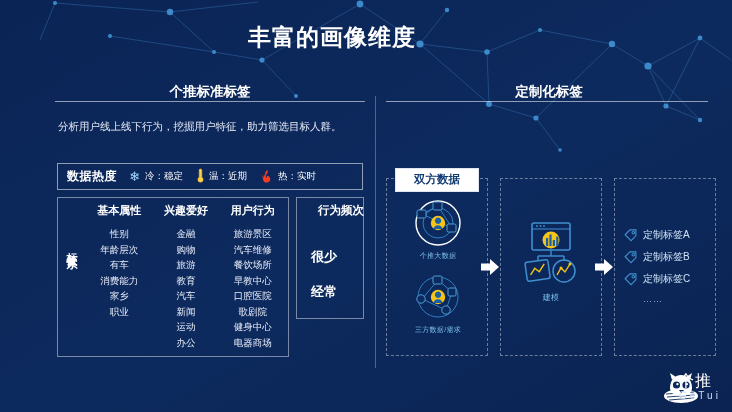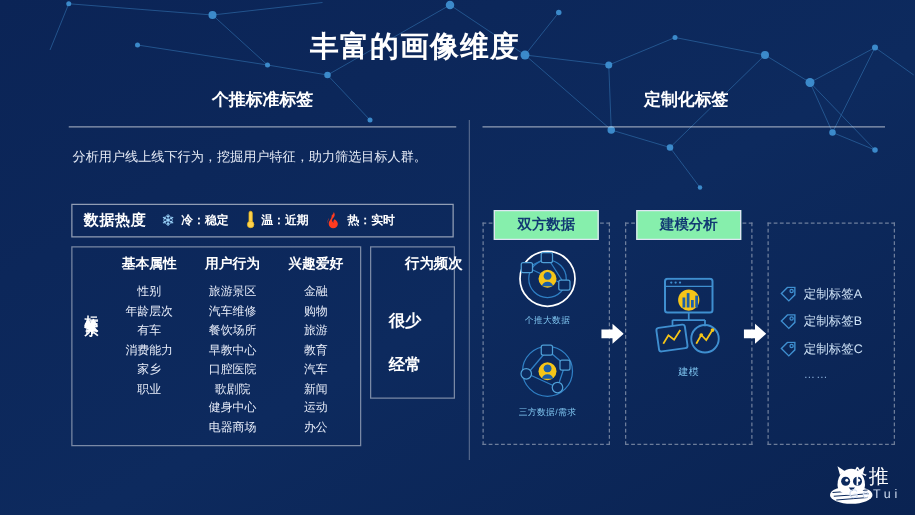--- a/index.html
+++ b/index.html
@@ -21,21 +21,21 @@
   }
 
   
   .v-divider{
     position:absolute;left:375px;top:96px;width:1px;height:272px;
     background:rgba(255,255,255,0.28);
   }
 
   
   .col-head{
-    position:absolute;font-size:13.5px;font-weight:bold;text-align:center;color:#ffffff;
+    position:absolute;font-size:13.5px;font-weight:bold;text-align:center;color:#ffffff;margin-top:12px;
   }
   .head-left{left:50px;top:71px;width:320px;}
   .head-right{left:386px;top:71px;width:326px;}
   .hr-line{position:absolute;height:1px;background:rgba(255,255,255,0.55);}
   .hr-left{left:55px;top:101px;width:310px;}
   .hr-right{left:386px;top:101px;width:322px;}
 
   .desc{
     position:absolute;font-size:10.5px;line-height:17px;color:#e7ecf7;
   }
@@ -47,21 +47,21 @@
     position:absolute;left:57px;top:163px;width:306px;height:27px;
     border:1px solid rgba(255,255,255,0.55);
     display:flex;align-items:center;box-sizing:border-box;
   }
   .heat-title{
     font-size:12px;font-weight:bold;color:#fff;padding-left:9px;padding-right:12px;
     letter-spacing:0.5px;
   }
   .heat-item{display:flex;align-items:center;margin-right:14px;}
   .heat-item .glyph{font-size:13px;line-height:1;margin-right:5px;display:inline-block;}
-  .heat-item .txt{font-size:9.5px;font-weight:bold;color:#ffffff;white-space:nowrap;}
+  .heat-item .txt{font-size:9.5px;font-weight:normal;color:#ffffff;white-space:nowrap;}
   .g-cold{color:#9fd8ff;}
 
   
   .tag-box{
     position:absolute;left:57px;top:197px;width:232px;height:160px;
     border:1px solid rgba(255,255,255,0.45);box-sizing:border-box;
   }
   .tag-vert{
     position:absolute;left:61px;top:243px;width:18px;
     font-size:11px;font-weight:bold;line-height:15px;color:#ffffff;text-align:center;
@@ -70,38 +70,38 @@
   .cols{position:absolute;left:86px;top:203px;width:200px;display:flex;}
   .col{flex:1;text-align:center;}
   .col-title{font-size:11px;font-weight:bold;color:#ffffff;margin-bottom:8px;}
   .col-item{font-size:9.5px;line-height:15.5px;color:#e9eefa;}
 
   .freq-box{
     position:absolute;left:296px;top:197px;width:68px;height:122px;
     border:1px solid rgba(255,255,255,0.45);box-sizing:border-box;
   }
   .freq-title{
-    position:absolute;left:296px;top:203px;width:68px;text-align:left;
-    font-size:11.5px;font-weight:bold;color:#ffffff;padding-left:28px;
+    position:absolute;left:296px;top:203px;width:68px;text-align:right;
+    font-size:11.5px;font-weight:bold;color:#ffffff;
   }
   .freq-v{
     position:absolute;left:296px;width:56px;text-align:center;
     font-size:13px;font-weight:bold;color:#ffffff;
   }
 
   
   .flow-panel{
     position:absolute;border:1px dashed rgba(255,255,255,0.40);box-sizing:border-box;
   }
   .p1{left:386px;top:178px;width:102px;height:178px;}
   .p2{left:500px;top:178px;width:102px;height:178px;}
   .p3{left:614px;top:178px;width:102px;height:178px;}
 
   .panel-cap{
-    position:absolute;background:#86efac;color:#123a73;
+    position:absolute;background:#ffffff;color:#123a73;
     font-size:11.5px;font-weight:bold;text-align:center;
     padding:3px 0 4px;border:1px solid #dfe6f2;box-sizing:border-box;
   }
   .c1{left:395px;top:168px;width:84px;}
   .c2{left:509px;top:168px;width:84px;}
   .c3{left:623px;top:168px;width:84px;}
 
   .arrow{
     position:absolute;width:18px;height:18px;
   }
@@ -230,57 +230,56 @@
     <div class="col">
       <div class="col-title">基本属性</div>
       <div class="col-item">性别</div>
       <div class="col-item">年龄层次</div>
       <div class="col-item">有车</div>
       <div class="col-item">消费能力</div>
       <div class="col-item">家乡</div>
       <div class="col-item">职业</div>
     </div>
     <div class="col">
+      <div class="col-title">兴趣爱好</div>
+      <div class="col-item">金融</div>
+      <div class="col-item">购物</div>
+      <div class="col-item">旅游</div>
+      <div class="col-item">教育</div>
+      <div class="col-item">汽车</div>
+      <div class="col-item">新闻</div>
+      <div class="col-item">运动</div>
+      <div class="col-item">办公</div>
+    </div>
+    <div class="col">
       <div class="col-title">用户行为</div>
       <div class="col-item">旅游景区</div>
       <div class="col-item">汽车维修</div>
       <div class="col-item">餐饮场所</div>
       <div class="col-item">早教中心</div>
       <div class="col-item">口腔医院</div>
       <div class="col-item">歌剧院</div>
       <div class="col-item">健身中心</div>
       <div class="col-item">电器商场</div>
     </div>
-    <div class="col">
-      <div class="col-title">兴趣爱好</div>
-      <div class="col-item">金融</div>
-      <div class="col-item">购物</div>
-      <div class="col-item">旅游</div>
-      <div class="col-item">教育</div>
-      <div class="col-item">汽车</div>
-      <div class="col-item">新闻</div>
-      <div class="col-item">运动</div>
-      <div class="col-item">办公</div>
-    </div>
   </div>
 
   <div class="freq-box"></div>
   <div class="freq-title">行为频次</div>
   <div class="freq-v" style="top:248px;">很少</div>
   <div class="freq-v" style="top:283px;">经常</div>
 
   <div class="col-head head-right">定制化标签</div>
   <div class="hr-line hr-right"></div>
 
   <div class="flow-panel p1"></div>
   <div class="flow-panel p2"></div>
   <div class="flow-panel p3"></div>
 
   <div class="panel-cap c1">双方数据</div>
-  <div class="panel-cap c2">建模分析</div>
 
   <svg class="arrow a1" viewBox="0 0 18 18">
     <path d="M0,5.5 L9,5.5 L9,1 L18,9 L9,17 L9,12.5 L0,12.5 Z" fill="#ffffff"></path>
   </svg>
   <svg class="arrow a2" viewBox="0 0 18 18">
     <path d="M0,5.5 L9,5.5 L9,1 L18,9 L9,17 L9,12.5 L0,12.5 Z" fill="#ffffff"></path>
   </svg>
 
   <svg style="position:absolute;left:402px;top:198px;" width="72" height="52" viewBox="0 0 72 52">
     <circle cx="36" cy="25" r="22" fill="none" stroke="#ffffff" stroke-width="1.4"></circle>

